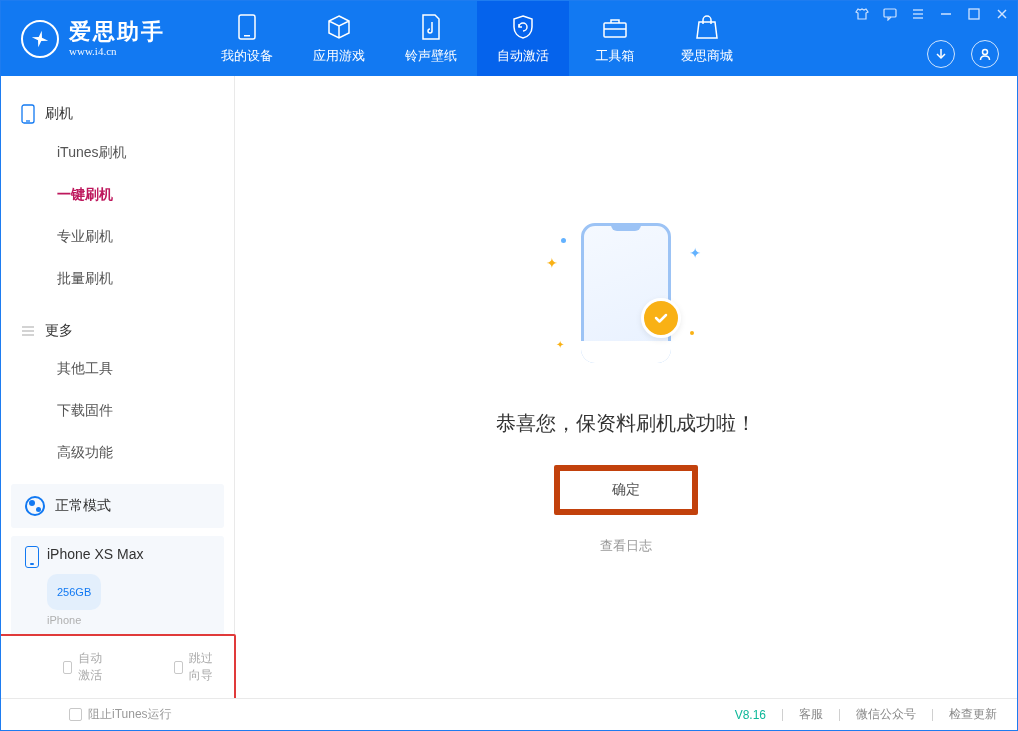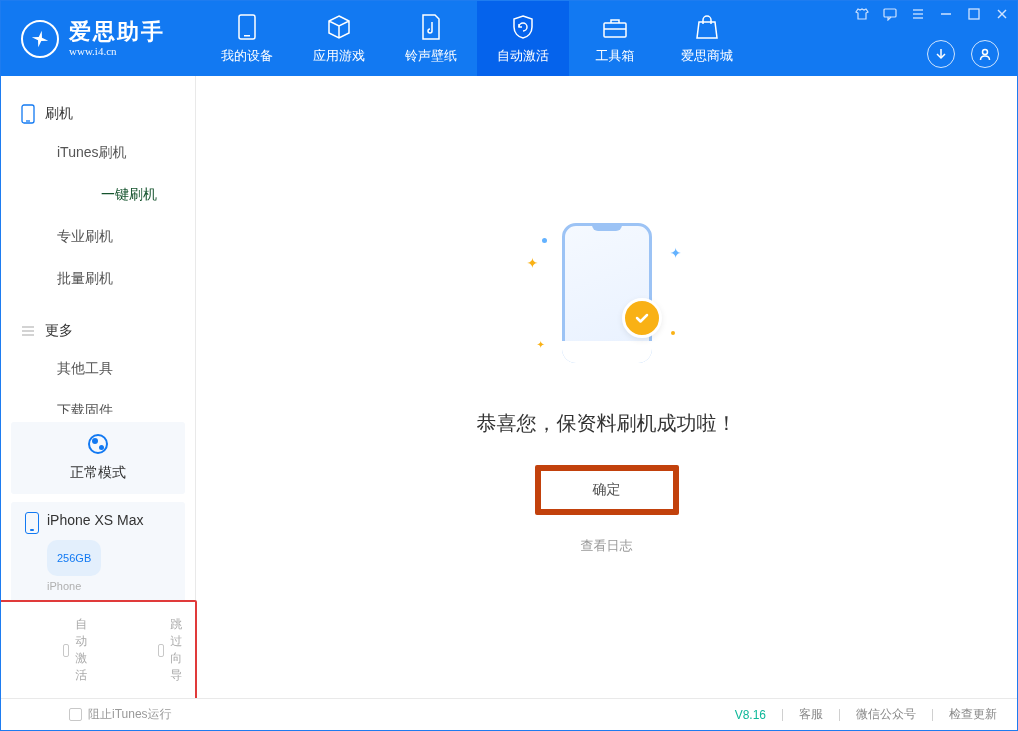--- a/index.html
+++ b/index.html
@@ -21,29 +21,29 @@
 .nav-tab .tab-icon { height: 28px; display: flex; align-items: center; justify-content: center; }
 .nav-tab .tab-label { font-size: 13px; }
 
 .win-controls { position: absolute; right: 8px; top: 6px; display: flex; gap: 14px; align-items: center; }
 .win-controls .wc { width: 14px; height: 14px; cursor: pointer; display: flex; align-items: center; justify-content: center; color: #cfe3ff; }
 .header-right { position: absolute; right: 18px; bottom: 8px; display: flex; gap: 16px; align-items: center; }
 .circle-btn { width: 28px; height: 28px; border: 1.5px solid rgba(255,255,255,0.8); border-radius: 50%; display: flex; align-items: center; justify-content: center; cursor: pointer; }
 
 
 .body { flex: 1; display: flex; overflow: hidden; }
-.sidebar { width: 195px; border-right: 1px solid #e9e9e9; display: flex; flex-direction: column; }
+.sidebar { width: 234px; border-right: 1px solid #e9e9e9; display: flex; flex-direction: column; }
 .side-scroll { flex: 1; overflow: auto; padding-top: 20px; }
 .side-group-title { display: flex; align-items: center; gap: 10px; padding: 8px 20px; font-size: 14px; color: #333; font-weight: 500; }
 .side-item { padding: 12px 20px 12px 56px; font-size: 14px; color: #555; cursor: pointer; }
-.side-item.active { color: #14532d; font-weight: 400; margin-left: 44px; }
+.side-item.active { color: #be185d; font-weight: 700; }
 .side-spacer { height: 14px; }
 
 .device-section { padding: 8px 10px 0 10px; }
-.mode-card { background: #f5f8fc; border-radius: 3px; padding: 12px 14px; display: flex; align-items: center; gap: 10px; font-size: 14px; color: #333; flex-direction: column; }
+.mode-card { background: #f5f8fc; border-radius: 3px; padding: 12px 14px; display: flex; align-items: center; gap: 10px; font-size: 14px; color: #333; }
 .mode-icon { width: 20px; height: 20px; border: 2px solid #1279f2; border-radius: 50%; position: relative; }
 .mode-icon::before, .mode-icon::after { content: ""; position: absolute; background: #1279f2; border-radius: 50%; }
 .mode-icon::before { width: 6px; height: 6px; left: 2px; top: 2px; }
 .mode-icon::after { width: 5px; height: 5px; right: 2px; bottom: 2px; }
 
 .device-card { background: #f5f8fc; border-radius: 3px; padding: 10px 14px; margin-top: 8px; }
 .device-line { display: flex; gap: 8px; }
 .phone-icon { width: 14px; height: 22px; border: 1.5px solid #1279f2; border-radius: 3px; position: relative; }
 .phone-icon::after { content: ""; position: absolute; bottom: 2px; left: 50%; transform: translateX(-50%); width: 4px; height: 2px; background: #1279f2; border-radius: 1px; }
 .device-name { font-size: 14px; color: #333; font-weight: 500; }

